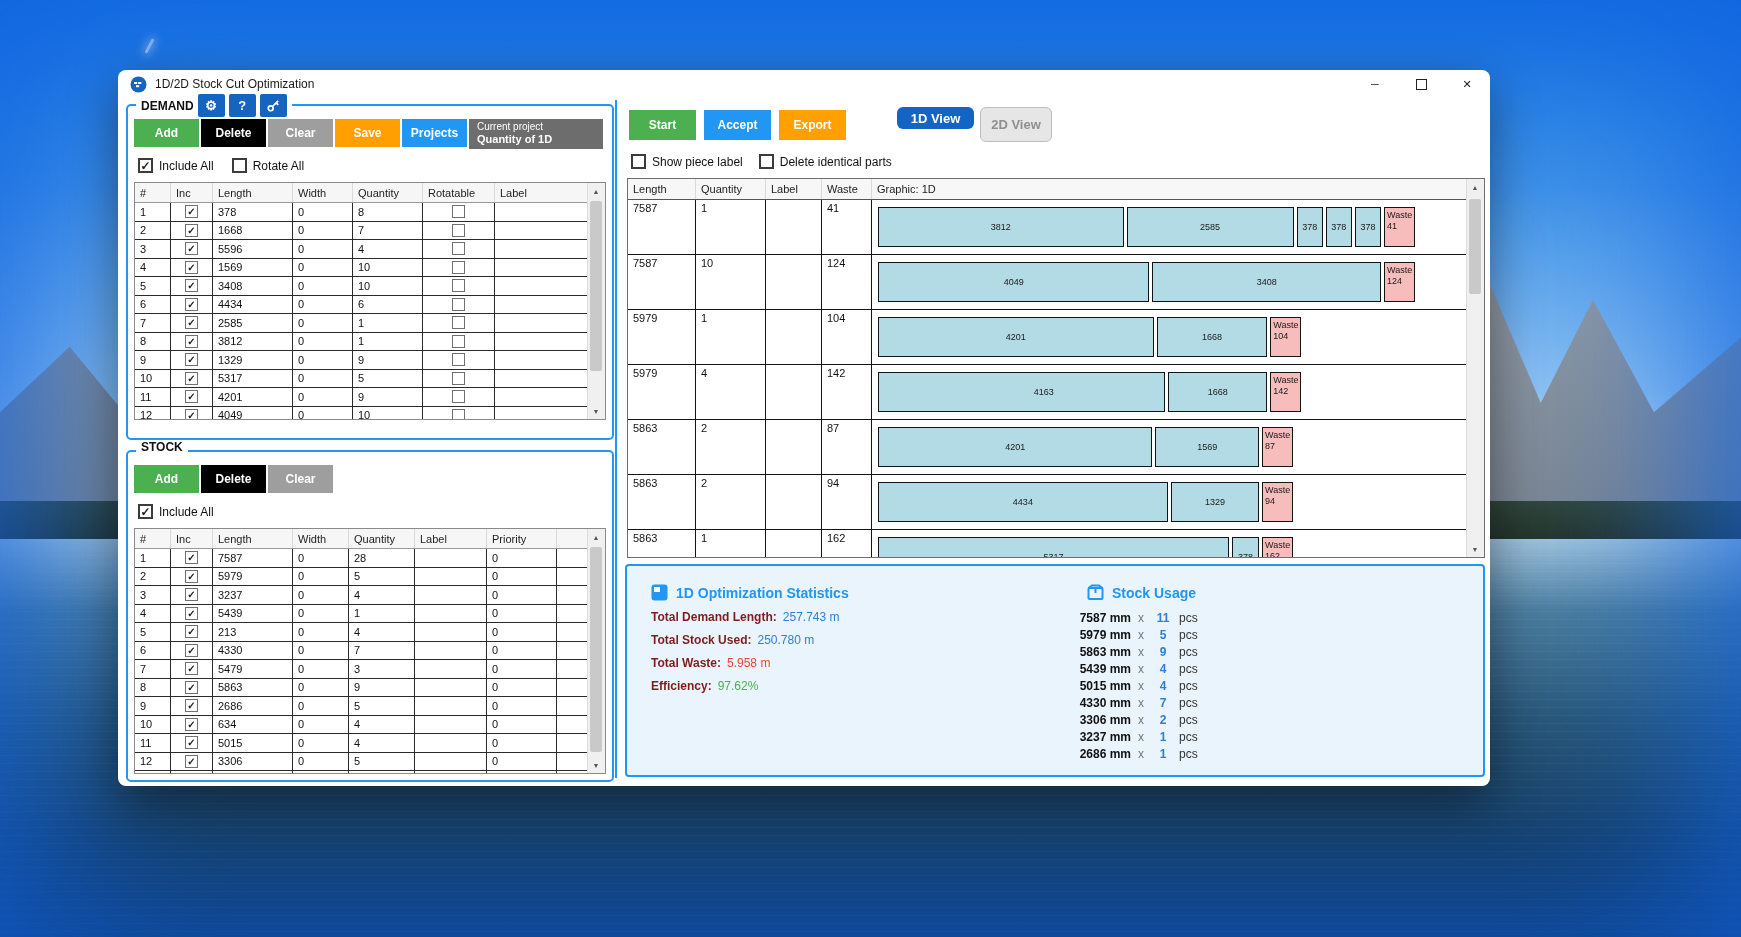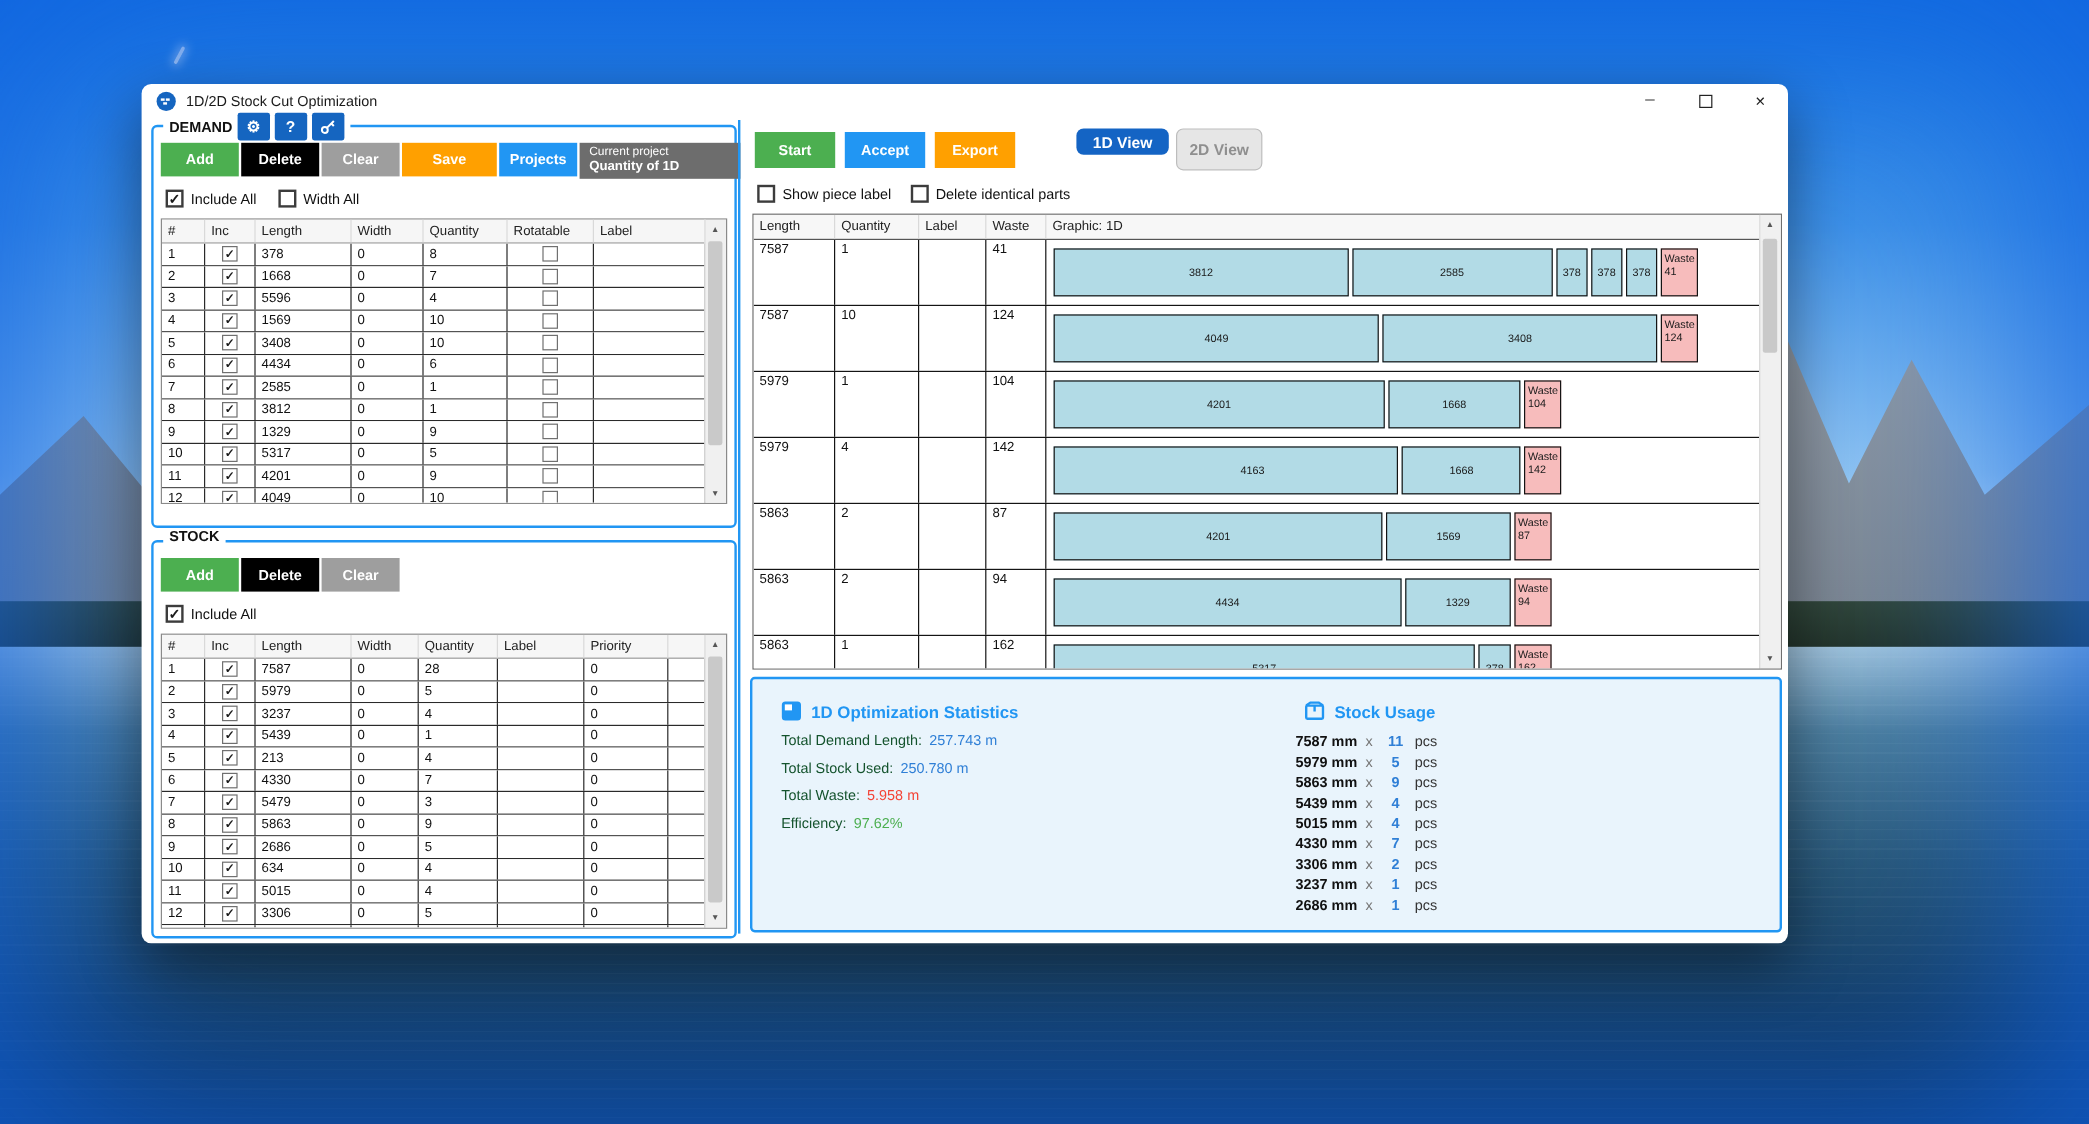--- a/index.html
+++ b/index.html
@@ -92,21 +92,21 @@
      justify-content:center;font-size:9px;color:#1a1a1a;min-width:0;box-sizing:border-box}
   .waste{flex:0 0 30px;background:#F7BCBC;border:1px solid #141414;font-size:9px;color:#1a1a1a;
      padding:2px 2px;box-sizing:border-box;line-height:1.2}
 
   
   .stats{position:absolute;background:#E9F4FC;border:2px solid #2196F3;border-radius:4px;box-sizing:border-box}
   .stat-col{position:absolute;left:24px;top:18px}
   .usage-col{position:absolute;left:430px;top:18px;width:330px}
   .stat-title{display:flex;align-items:center;gap:8px;font-size:14px;font-weight:700;color:#2196F3}
   .stat-line{margin-top:9px;font-size:12px}
-  .stat-line .lbl{font-weight:400;color:#14532d;margin-right:6px}
+  .stat-line .lbl{font-weight:700;color:#7f1d1d;margin-right:6px}
   .v-blue{color:#2F7FD6}.v-red{color:#F44336}.v-green{color:#4CAF50}
   .usage-items{margin-top:8px;margin-left:2px}
   .usage-line{display:grid;grid-template-columns:72px 12px 24px 28px;gap:4px;font-size:12px;
      height:17px;align-items:center}
   .u-len{font-weight:700;text-align:right;color:#111}
   .u-x{color:#777;text-align:center}
   .u-count{font-weight:700;color:#2F7FD6;text-align:center}
   .u-unit{color:#333}
 </style>
 </head>
@@ -156,36 +156,36 @@
           <circle cx="5" cy="11" r="2.6" fill="none" stroke="#fff" stroke-width="1.8"></circle>
           <path d="M7.3 8.7 L13 3 M10.8 5.2 L13 7.4" stroke="#fff" stroke-width="1.8" fill="none"></path>
         </svg>
       </span>
     </div>
 
     <div style="position:absolute;left:6px;top:13px;display:flex;gap:2px">
       <div class="btn b-green" style="width:65px">Add</div>
       <div class="btn b-red" style="width:65px">Delete</div>
       <div class="btn b-gray" style="width:65px">Clear</div>
-      <div class="btn b-orange" style="width:79px">Save</div>
+      <div class="btn b-orange" style="width:65px">Save</div>
       <div class="btn b-blue" style="width:65px">Projects</div>
       <div class="curproj">
         <div class="l1">Current project</div>
         <div class="l2">Quantity of 1D</div>
       </div>
     </div>
 
     <div style="position:absolute;left:10px;top:52px;display:flex;gap:18px">
       <label class="cbrow">
         <span class="cb on">✓</span>
         <span>Include All</span>
       </label>
       <label class="cbrow">
         <span class="cb"></span>
-        <span>Width All</span>
+        <span>Rotate All</span>
       </label>
     </div>
 
     <div class="tbl" style="left:6px;top:76px;width:472px;height:238px">
       <div class="hdr g-demand">
           <div class="hc">#</div>
           <div class="hc">Inc</div>
           <div class="hc">Length</div>
           <div class="hc">Width</div>
           <div class="hc">Quantity</div>

